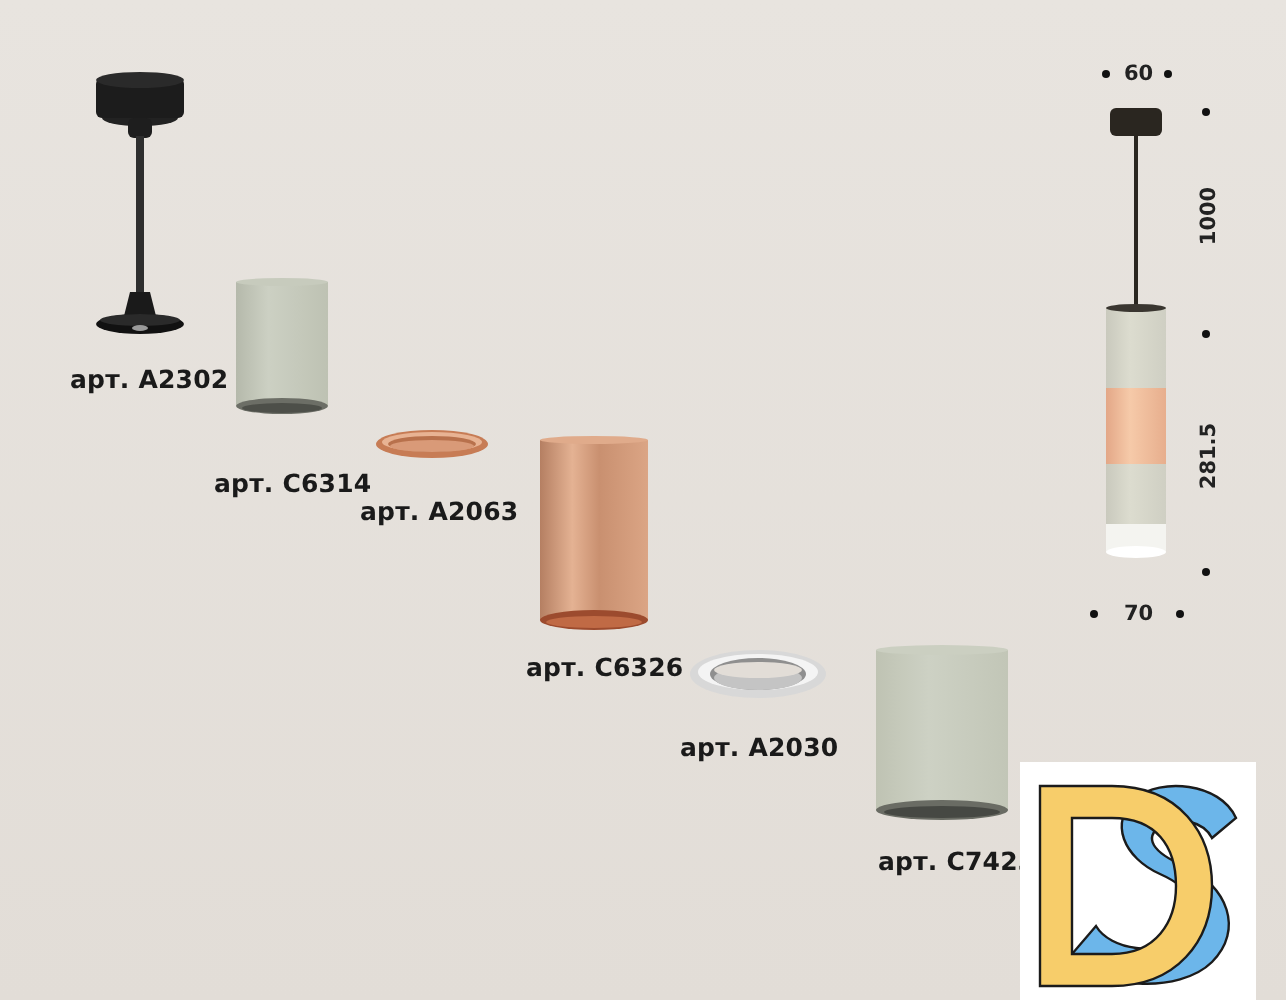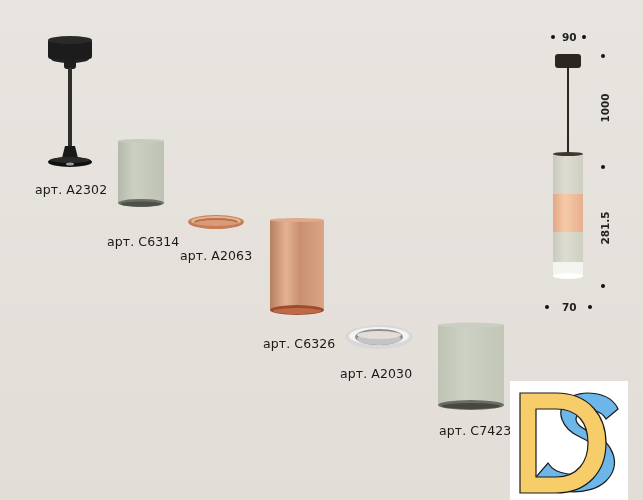--- a/index.html
+++ b/index.html
@@ -3,21 +3,21 @@
   <meta charset="utf-8">
   <style>
     html, body { margin: 0; padding: 0; }
     body {
       width: 643px; height: 500px; position: relative; overflow: hidden;
       background: linear-gradient(180deg, #e8e4df 0%, #e2ddd7 100%);
       font-family: "DejaVu Sans", sans-serif;
     }
     .abs { position: absolute; }
     .label {
-      position: absolute; font-weight: normal; font-size: 12.5px; color: #1a1a1a;
+      position: absolute; font-weight: bold; font-size: 12.5px; color: #1a1a1a;
       white-space: nowrap; letter-spacing: 0.1px;
     }
     .dim { position: absolute; font-weight: bold; font-size: 10.5px; color: #222; }
     .dot { position: absolute; width: 4px; height: 4px; border-radius: 50%; background: #111; }
     .vtext { transform: rotate(-90deg); transform-origin: center; }
   </style>
 </head>
 <body>
 
 <div class="abs" style="left:40px;top:36px;width:60px;height:140px;">
@@ -71,21 +71,21 @@
           <stop offset="0.55" stop-color="#c99070"></stop>
           <stop offset="1" stop-color="#dba585"></stop>
       </linearGradient>
     </defs>
     <rect x="2" y="2" width="54" height="90" fill="url(#g2)"></rect>
     <ellipse cx="29" cy="2" rx="27" ry="2" fill="#e0ab8b"></ellipse>
     <ellipse cx="29" cy="92" rx="27" ry="5" fill="#9c4b2e"></ellipse>
     <ellipse cx="29" cy="93" rx="24" ry="3" fill="#c06a45"></ellipse>
   </svg>
 </div>
-<div class="label" style="left:263px;top:336px;">арт. C6326</div>
+<div class="label" style="left:263px;top:326px;">арт. C6326</div>
 
 <div class="abs" style="left:343px;top:323px;width:72px;height:30px;">
   <svg width="72" height="30" viewBox="0 0 72 30">
     <ellipse cx="36" cy="14" rx="34" ry="12" fill="#d8d8d8"></ellipse>
     <ellipse cx="36" cy="13" rx="30" ry="9" fill="#f4f4f4"></ellipse>
     <ellipse cx="36" cy="14" rx="24" ry="8" fill="#8f8f8f"></ellipse>
     <ellipse cx="36" cy="16" rx="22" ry="6" fill="#c4c4c4"></ellipse>
     <ellipse cx="36" cy="12" rx="22" ry="4" fill="#e2ddd7"></ellipse>
   </svg>
 </div>
@@ -102,21 +102,21 @@
     </defs>
     <rect x="2" y="3" width="66" height="80" fill="url(#g3)"></rect>
     <ellipse cx="35" cy="3" rx="33" ry="2.5" fill="#cbcfc1"></ellipse>
     <ellipse cx="35" cy="83" rx="33" ry="5" fill="#6a6c64"></ellipse>
     <ellipse cx="35" cy="84" rx="29" ry="3" fill="#464843"></ellipse>
   </svg>
 </div>
 <div class="label" style="left:439px;top:423px;">арт. C7423</div>
 
 <div class="dot" style="left:551px;top:35px;"></div>
-<div class="dim" style="left:562px;top:31px;">90</div>
+<div class="dim" style="left:562px;top:31px;">60</div>
 <div class="dot" style="left:582px;top:35px;"></div>
 
 <div class="abs" style="left:548px;top:52px;width:40px;height:240px;">
   <svg width="40" height="240" viewBox="0 0 40 240">
     <defs>
       <linearGradient id="g4" x1="0" x2="1">
         <stop offset="0" stop-color="#c9c9bd"></stop>
           <stop offset="0.4" stop-color="#dcdccf"></stop>
           <stop offset="1" stop-color="#cfcfc3"></stop>
       </linearGradient>

